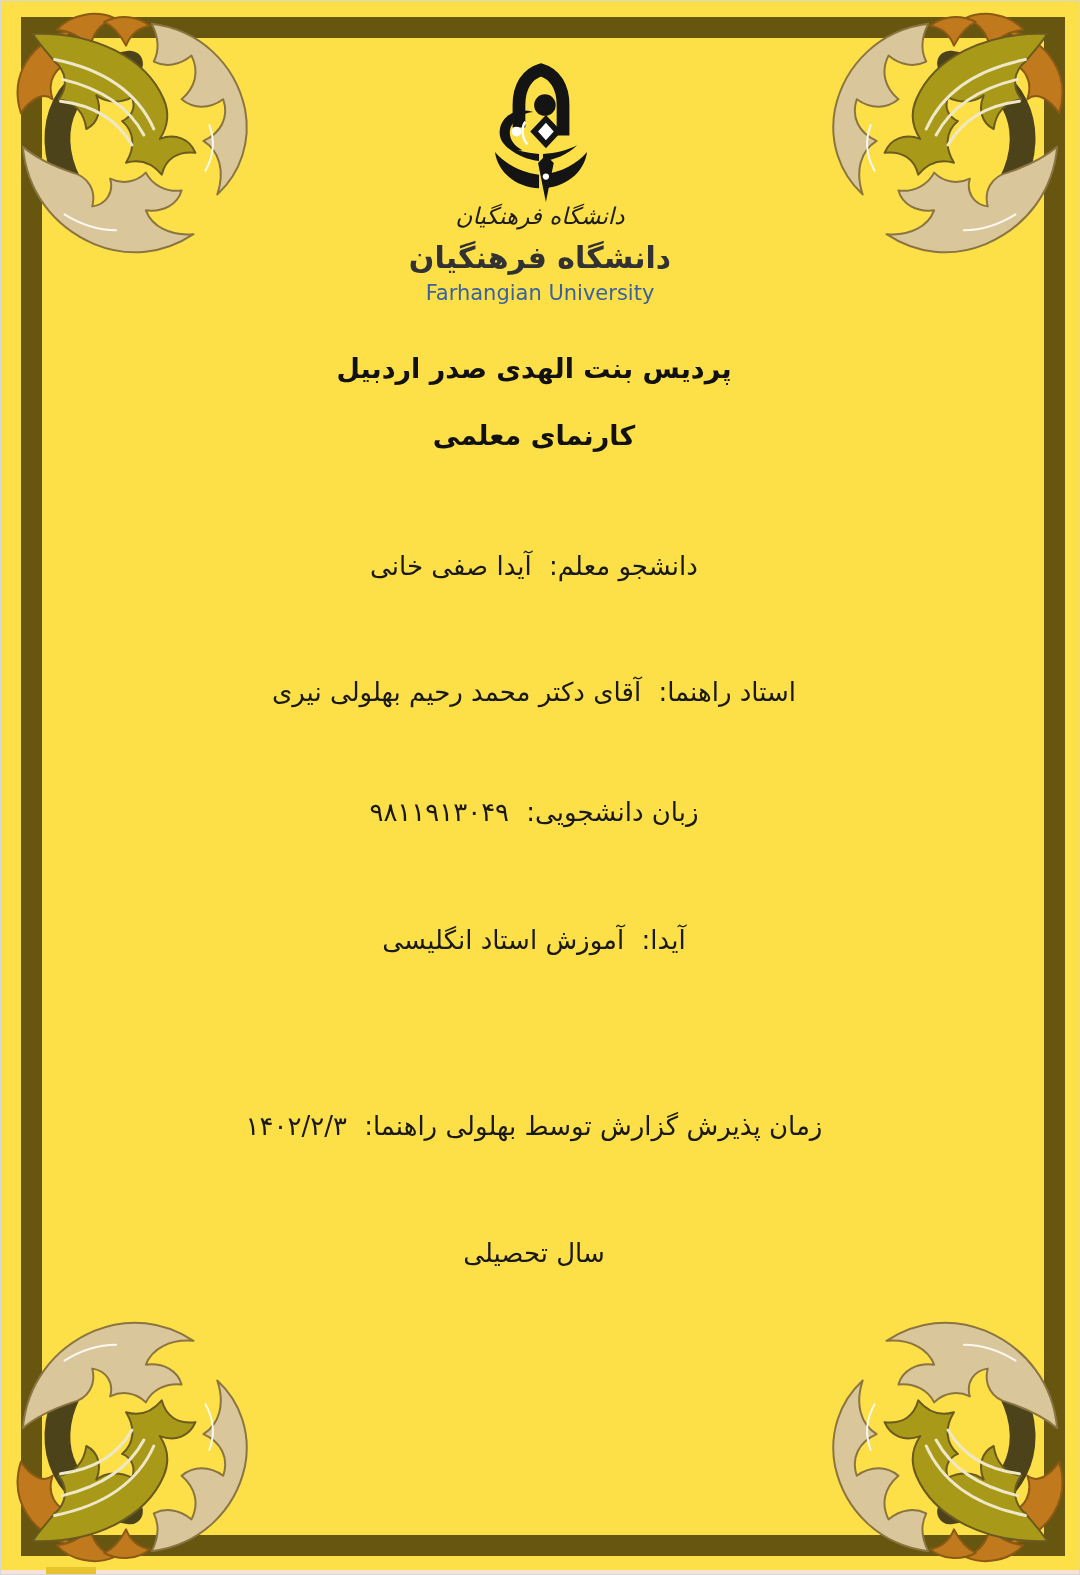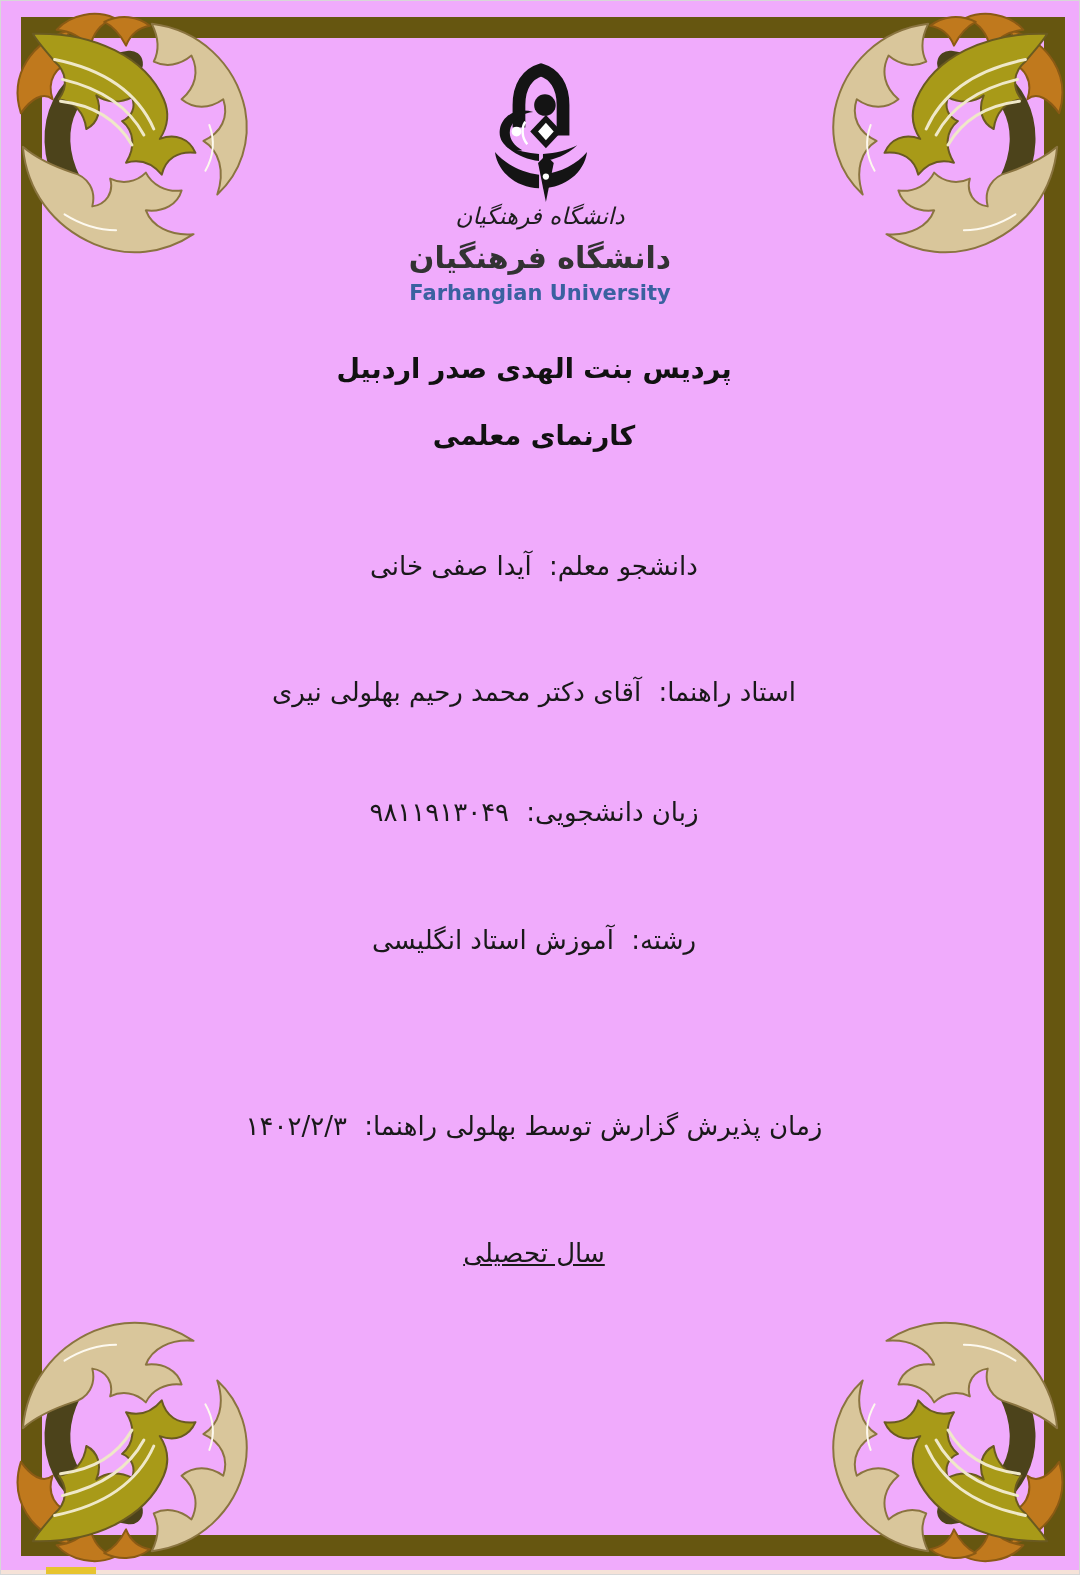--- a/index.html
+++ b/index.html
@@ -1,19 +1,19 @@
 <!DOCTYPE html>
 <html lang="fa"><head>
 <meta charset="utf-8">
 <style>
   html,body{margin:0;padding:0;background:#ffffff;}
   .page{
     position:relative;
     width:1080px;height:1575px;
-    background:#f0abfc;
+    background:#fde047;
     overflow:hidden;
     border:1px solid #d7d7d7;
     box-sizing:border-box;
     font-family:"DejaVu Sans", sans-serif;
   }
   
   .frame{
     position:absolute;
     left:20px;top:16px;right:14px;bottom:18px;
     border:21px solid #665610;
@@ -39,42 +39,42 @@
     letter-spacing:-1px;
   }
   .uni-fa{
     position:absolute;left:0;right:0;top:239px;
     text-align:center;direction:rtl;
     font-size:30px;font-weight:bold;color:#323232;
   }
   .uni-en{
     position:absolute;left:0;right:0;top:280px;
     text-align:center;
-    font-size:21px;font-weight:bold;color:#3a61a0;
+    font-size:21px;font-weight:normal;color:#3a61a0;
   }
 
   
   .line{
     position:absolute;left:0;right:12px;
     text-align:center;direction:rtl;
     font-size:26px;color:#191919;
   }
   .line.bold{font-weight:bold;font-size:27px;color:#111111;}
   .line .label{margin-left:9px;}
   .ltr-num{direction:ltr;unicode-bidi:embed;display:inline-block;}
 
   .pos-campus{top:352px;}
   .pos-title{top:419px;}
   .pos-student{top:550px;}
   .pos-supervisor{top:676px;}
   .pos-number{top:796px;}
   .pos-major{top:924px;}
   .pos-entry{top:986px;}
   .pos-accept{top:1110px;}
-  .pos-yearlabel{top:1237px;text-decoration:underline;}
+  .pos-yearlabel{top:1237px;}
   .pos-yearvalue{top:1298px;}
 </style>
 </head>
 <body>
 
 <svg width="0" height="0" style="position:absolute" aria-hidden="true">
   <defs>
     <symbol id="orn" viewBox="0 0 250 250">
 
       <g fill="#c0791d" stroke="#8a5a14" stroke-width="2" stroke-linejoin="round">
@@ -170,21 +170,21 @@
     <span class="label">دانشجو معلم:</span>
     <span class="value">آیدا صفی خانی</span>
   </div>
 
   <div class="line pos-number">
     <span class="label">زبان دانشجویی:</span>
     <span class="value ltr-num">۹۸۱۱۹۱۳۰۴۹</span>
   </div>
 
   <div class="line pos-major">
-    <span class="label">رشته:</span>
+    <span class="label">آیدا:</span>
     <span class="value">آموزش استاد انگلیسی</span>
   </div>
 
 
   <div class="line pos-accept">
     <span class="label">زمان پذیرش گزارش توسط بهلولی راهنما:</span>
     <span class="value ltr-num">۱۴۰۲/۲/۳</span>
   </div>
 
   <div class="line pos-yearlabel">سال تحصیلی</div>

